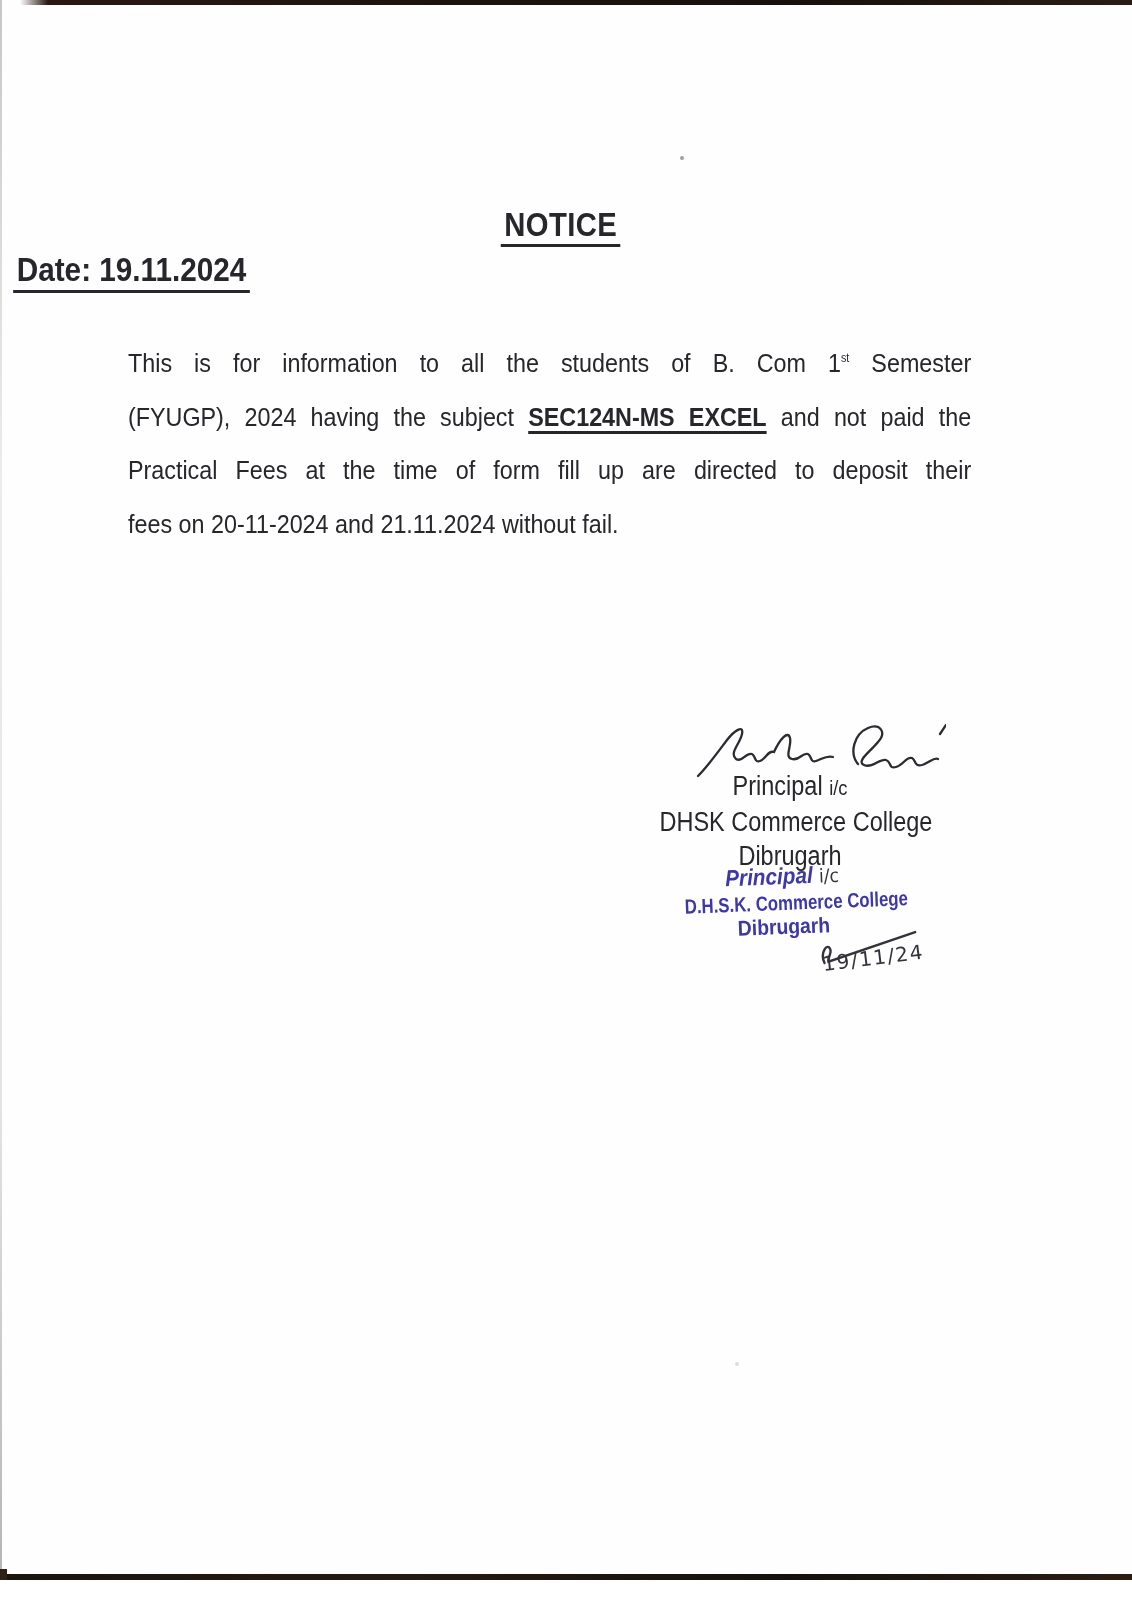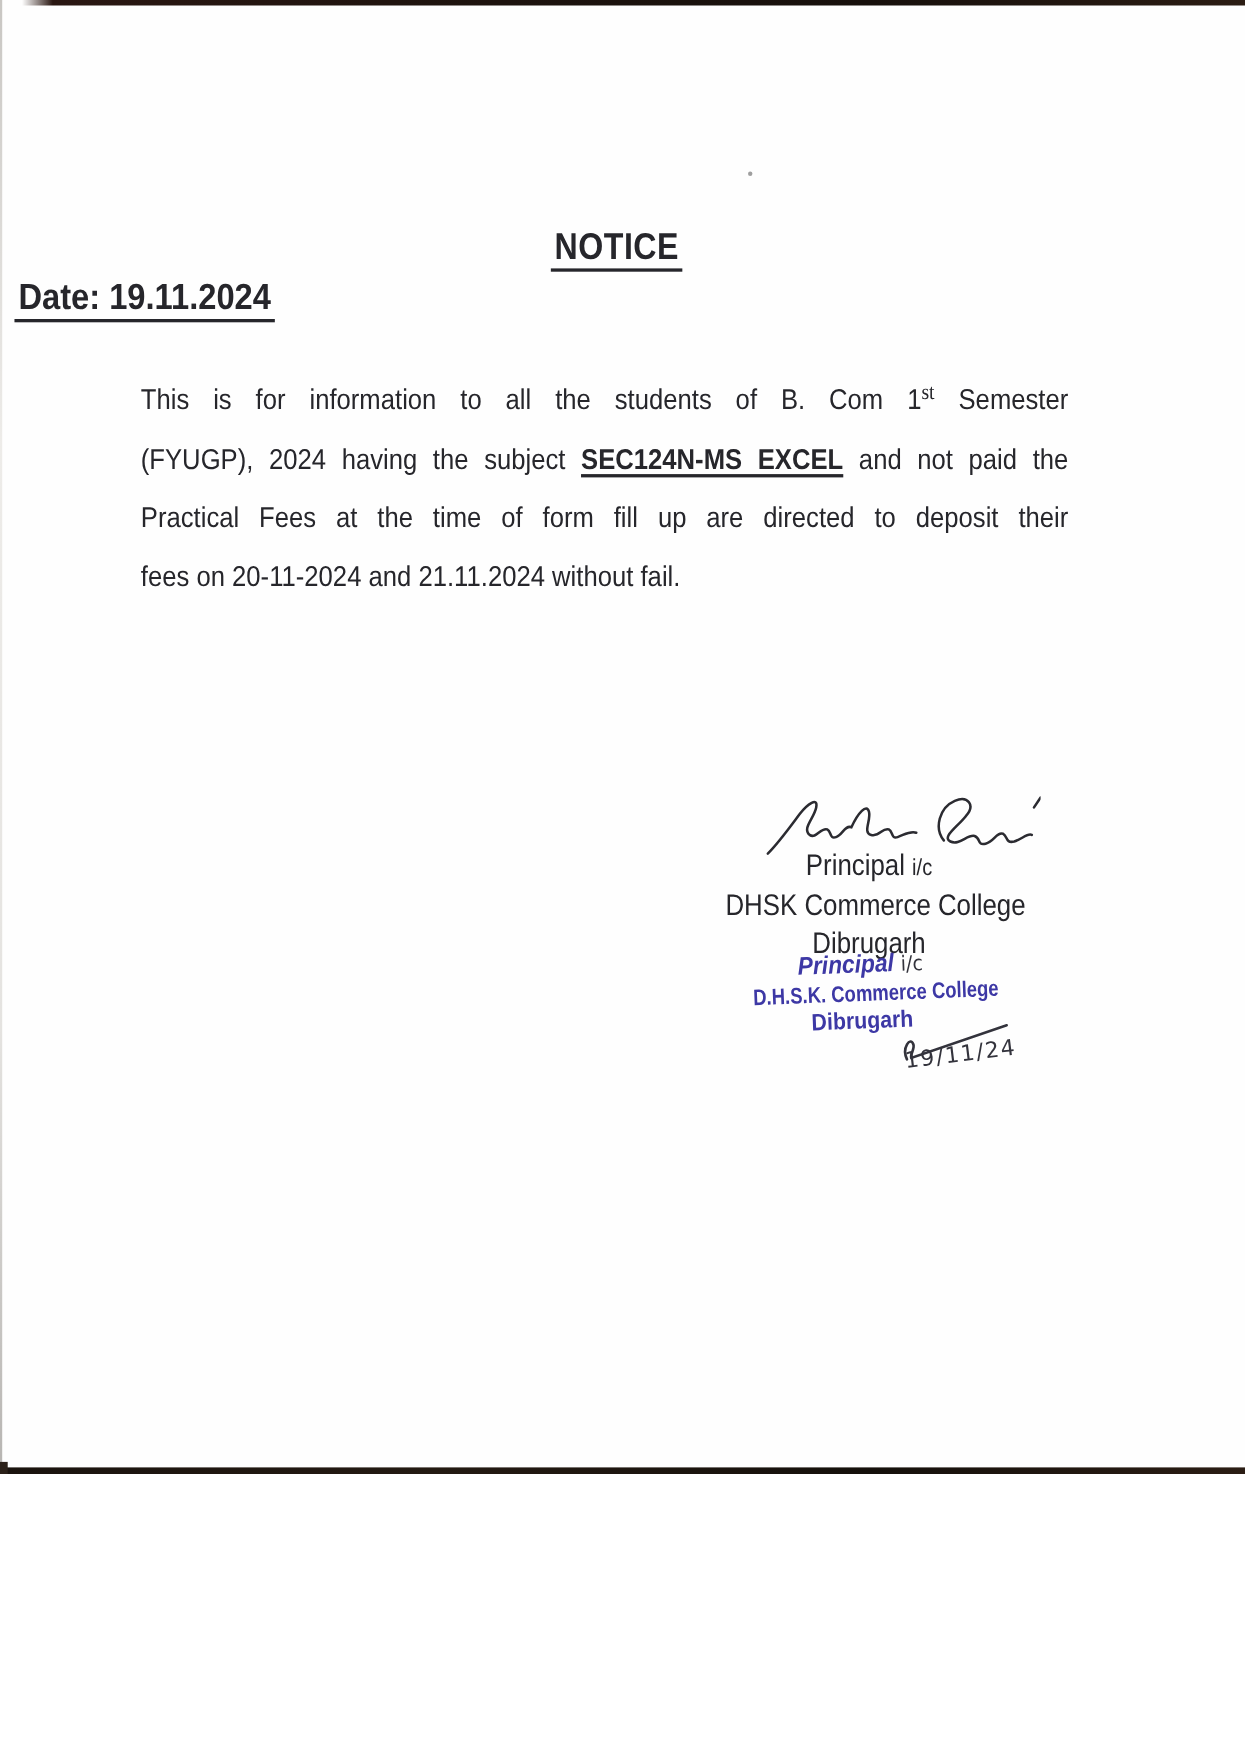--- a/index.html
+++ b/index.html
@@ -1,17 +1,17 @@
 <!DOCTYPE html>
 <html style="--body-text: #26262b; --stamp-ink: #3d38a5; --pen-ink: #33333c;"><head>
 <meta charset="utf-8">
 <style>
   html,body { margin:0; padding:0; background:#ffffff; }
   .page {
-    position:relative; width:1132px; height:1340px;
+    position:relative; width:1132px; height:1580px;
     background:#fefefdf8; background-color:#fefefe;
     font-family:"Liberation Sans", sans-serif;
     color:var(--body-text, #26262b);
     overflow:hidden;
   }
 
   
   .edge-top {
     position:absolute; top:0; left:0; right:0; height:5px;
     background:linear-gradient(90deg, rgba(42,23,18,0) 0px, rgba(42,23,18,0) 20px,
@@ -45,21 +45,21 @@
   }
 
   
   .para {
     position:absolute; top:337px; left:128px; width:940px;
     transform:scaleX(.897); transform-origin:0 0;
     font-size:26px; line-height:53.5px;
   }
   .jl { text-align:justify; text-align-last:justify; height:53.5px; }
   .ll { text-align:left; height:53.5px; }
-  .sup { vertical-align:super; font-size:20px; line-height:0;font-family:Liberation Serif, serif; }
+  .sup { vertical-align:super; font-size:12px; line-height:0; }
   .subject {
     font-weight:700; text-decoration:underline;
     text-decoration-thickness:2.5px; text-underline-offset:4.5px;
   }
 
   
   .sig-svg { position:absolute; left:696px; top:722px; width:250px; height:60px; }
   .sig-svg path { fill:none; stroke:#2b2b31; stroke-width:2.3; stroke-linecap:round; }
   .sigblock {
     position:absolute; top:769px; left:640px; width:300px; text-align:center;

